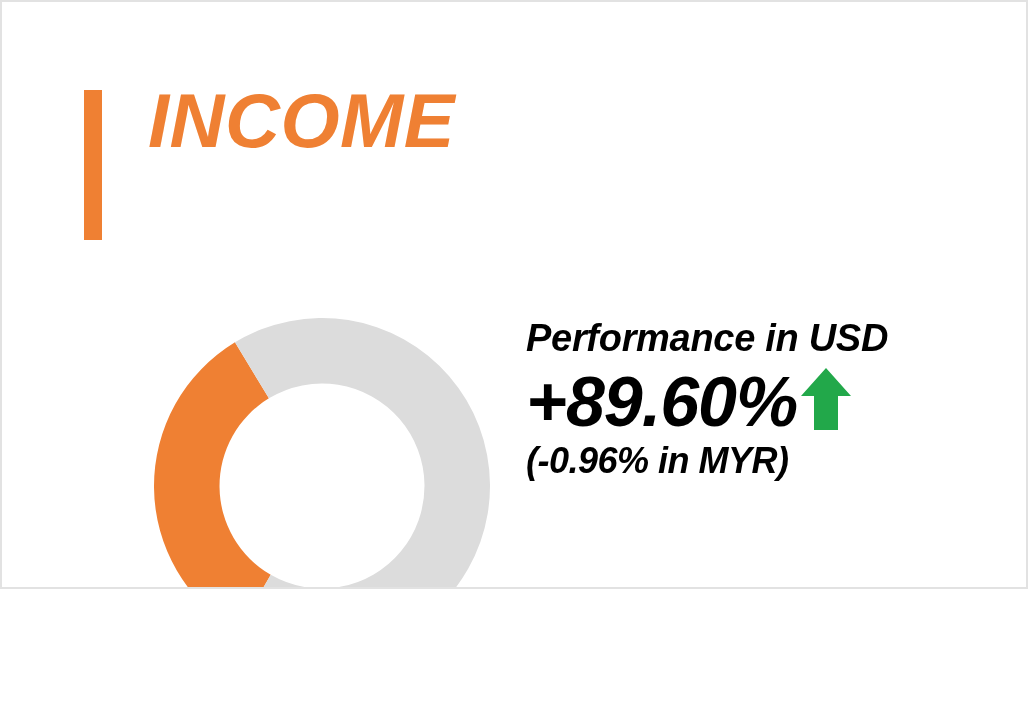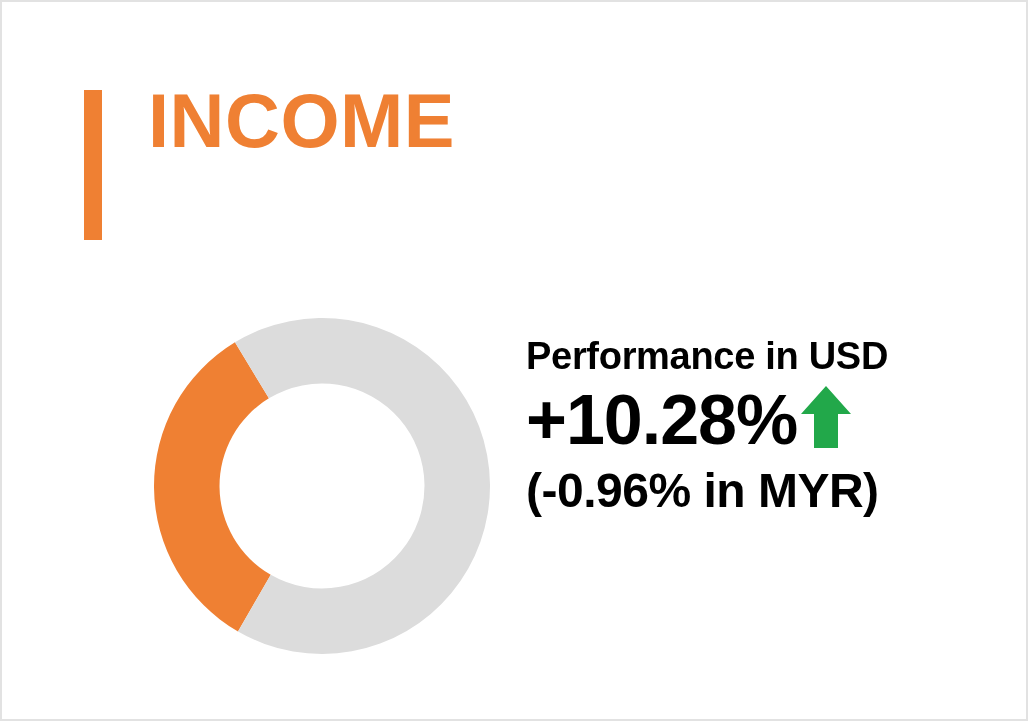--- a/index.html
+++ b/index.html
@@ -4,26 +4,27 @@
 <style>
   html, body {
     margin: 0;
     padding: 0;
     background: #ffffff;
   }
 
   #slide {
     position: relative;
     width: 1028px;
-    height: 721px;
+    height: 589px;
     background: #ffffff;
     box-sizing: border-box;
     border: 2px solid #e2e2e2;
     overflow: hidden;
     font-family: "Liberation Sans", "DejaVu Sans", sans-serif;
+    font-style: italic;
   }
 
   
   .title-block {
     position: absolute;
     left: 82px;
     top: 82px;
     display: flex;
     align-items: flex-start;
   }
@@ -63,21 +64,21 @@
   .donut-svg {
     display: block;
     width: 336px;
     height: 336px;
   }
 
   
   .perf-panel {
     position: absolute;
     left: 524px;
-    top: 334px;
+    top: 316px;
     width: 470px;
     color: #000000;
   }
 
   .perf-heading {
     font-family: "Liberation Sans", "DejaVu Sans", sans-serif;
     font-size: 38px;
     font-weight: 700;
     line-height: 1.08;
     letter-spacing: -0.3px;
@@ -102,26 +103,26 @@
 
   .perf-arrow {
     display: inline-flex;
     align-items: center;
     margin-left: 2px;
     margin-top: -6px;
   }
 
   .perf-sub {
     font-family: "Liberation Sans", "DejaVu Sans", sans-serif;
-    font-size: 48px;
+    font-size: 36px;
     font-weight: 700;
     line-height: 1.1;
     letter-spacing: -0.5px;
     white-space: nowrap;
-    margin-top: 6px;
+    margin-top: 0;
   }
 </style>
 </head>
 <body>
 
 <div id="slide" style="background: rgb(255, 255, 255); border-color: rgb(226, 226, 226);">
 
   <div class="title-block">
     <div class="title-accent-bar" style="background: rgb(239, 128, 51);"></div>
     <div class="title-text" style="color: rgb(239, 128, 51);">
@@ -136,21 +137,21 @@
           <path d="M 80.97146242531412 24.29880429303489 A 168 168 0 1 1 84.00000000000013 313.4922678357858 L 116.76000000000008 256.75028337982934 A 102.48 102.48 0 1 0 114.91259207944161 80.34227061875129 Z" fill="#DCDCDC" fill-rule="evenodd"></path>
         </g>
     </svg>
   </div>
 
   <div class="perf-panel" style="color: rgb(0, 0, 0);">
 
     <div class="perf-heading">Performance in USD</div>
 
     <div class="perf-main-row">
-      <span class="perf-value">+10.28%</span>
+      <span class="perf-value">+89.60%</span>
       <span class="perf-arrow">
         <svg width="54" height="66" viewBox="0 0 54 66" aria-hidden="true">
           <polygon id="trend-arrow-shape" points="27,2 52,30 39,30 39,64 15,64 15,30 2,30" fill="#22A84A"></polygon>
         </svg>
       </span>
     </div>
 
     <div class="perf-sub">(-0.96% in MYR)</div>
   </div>
 

